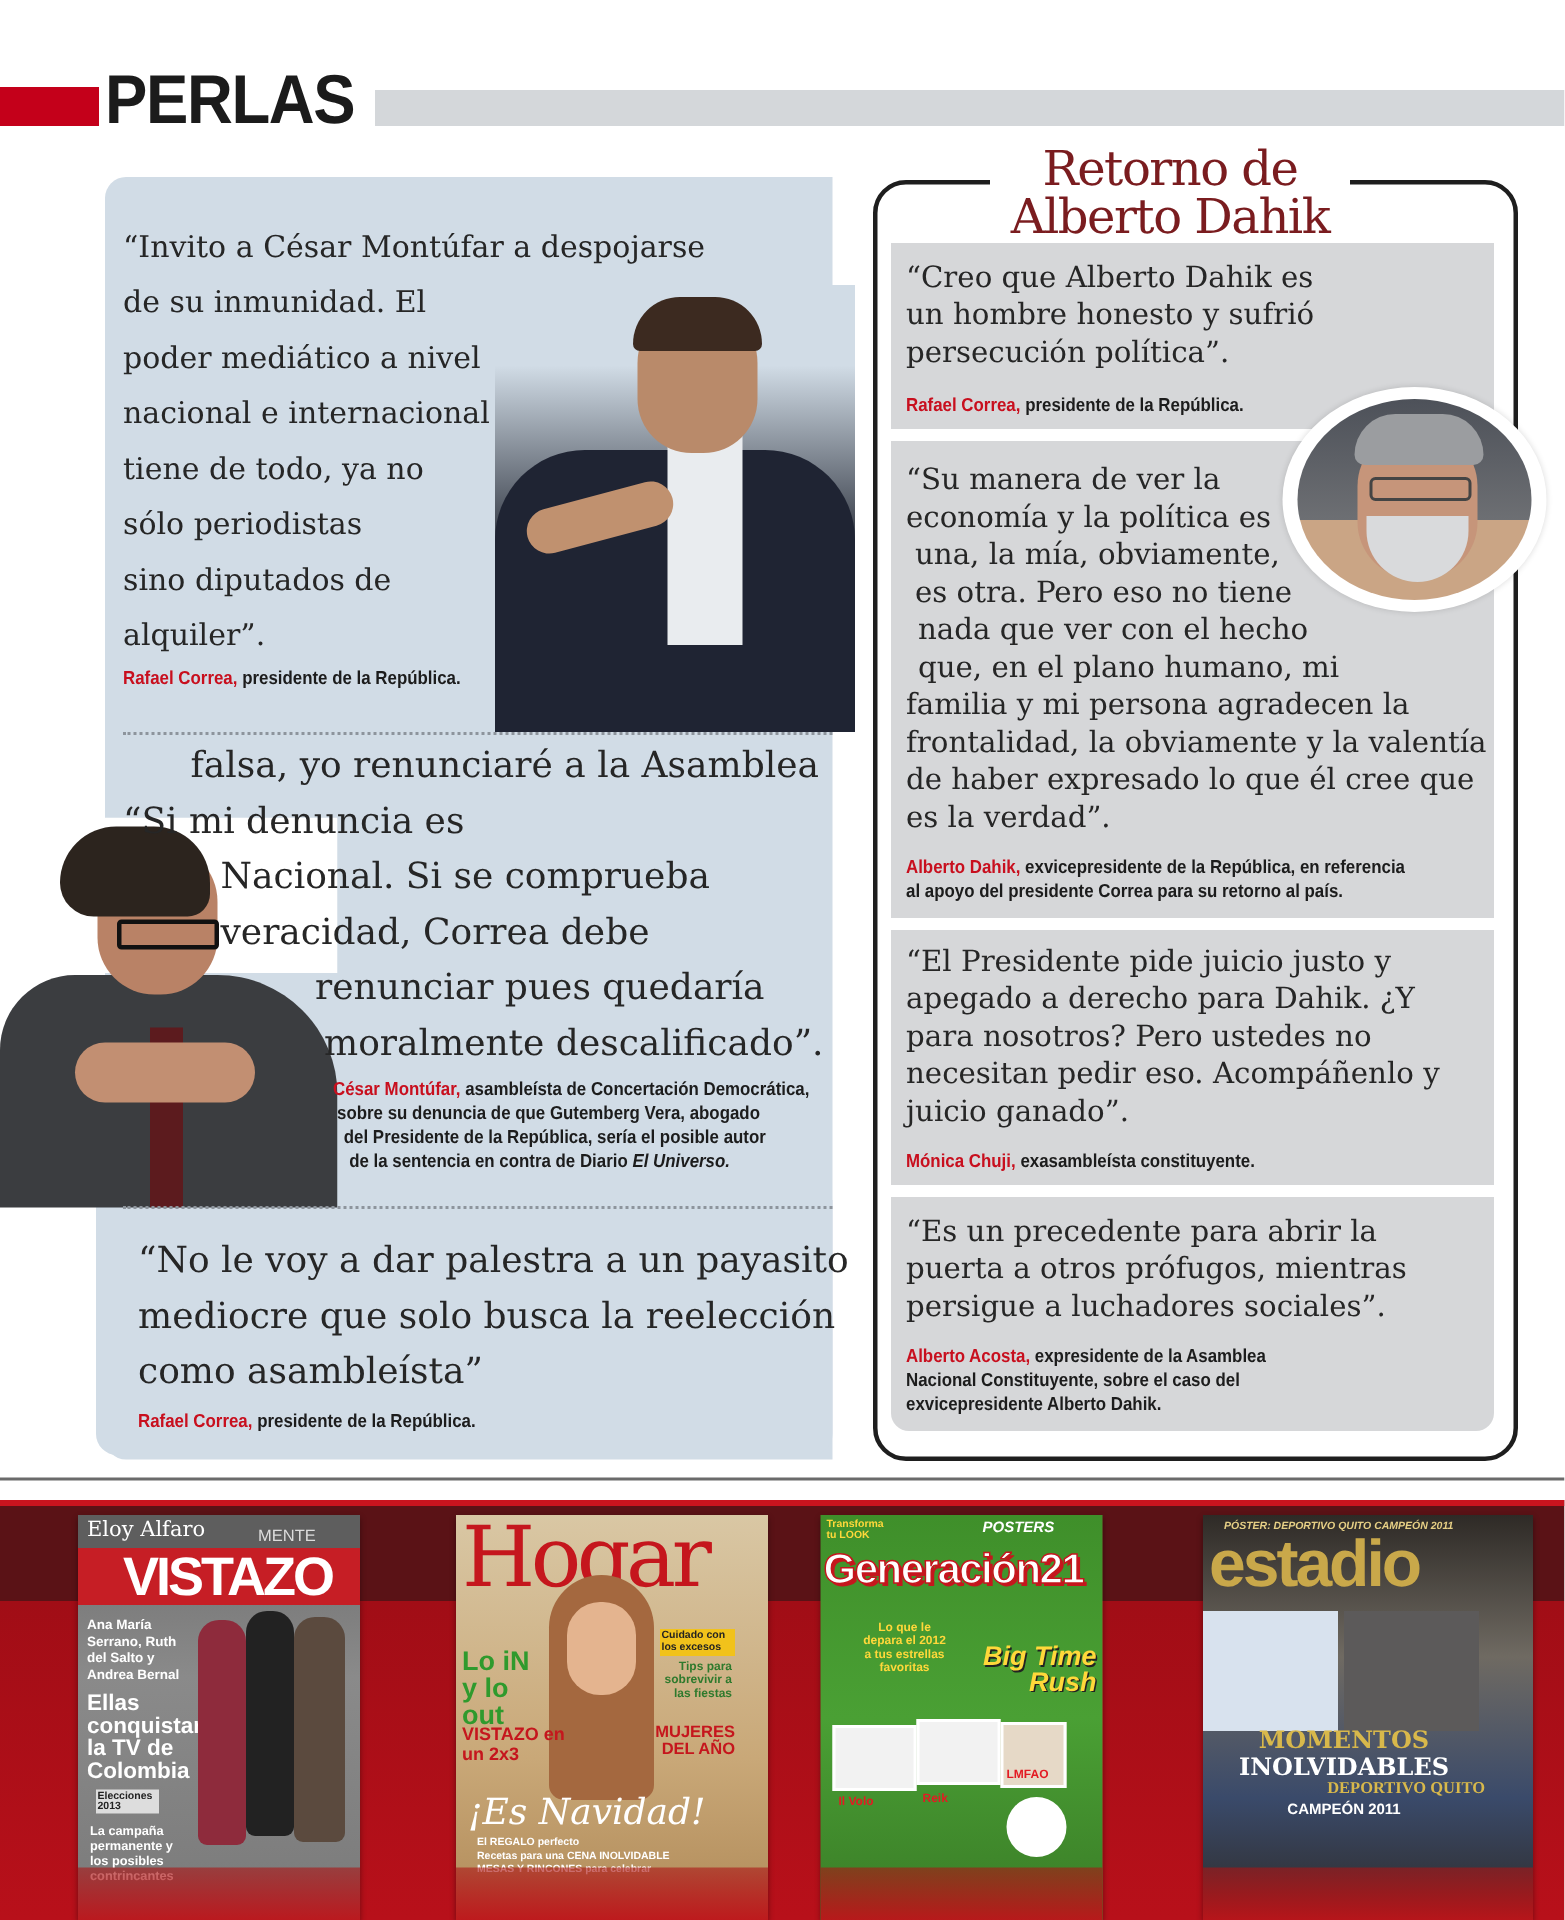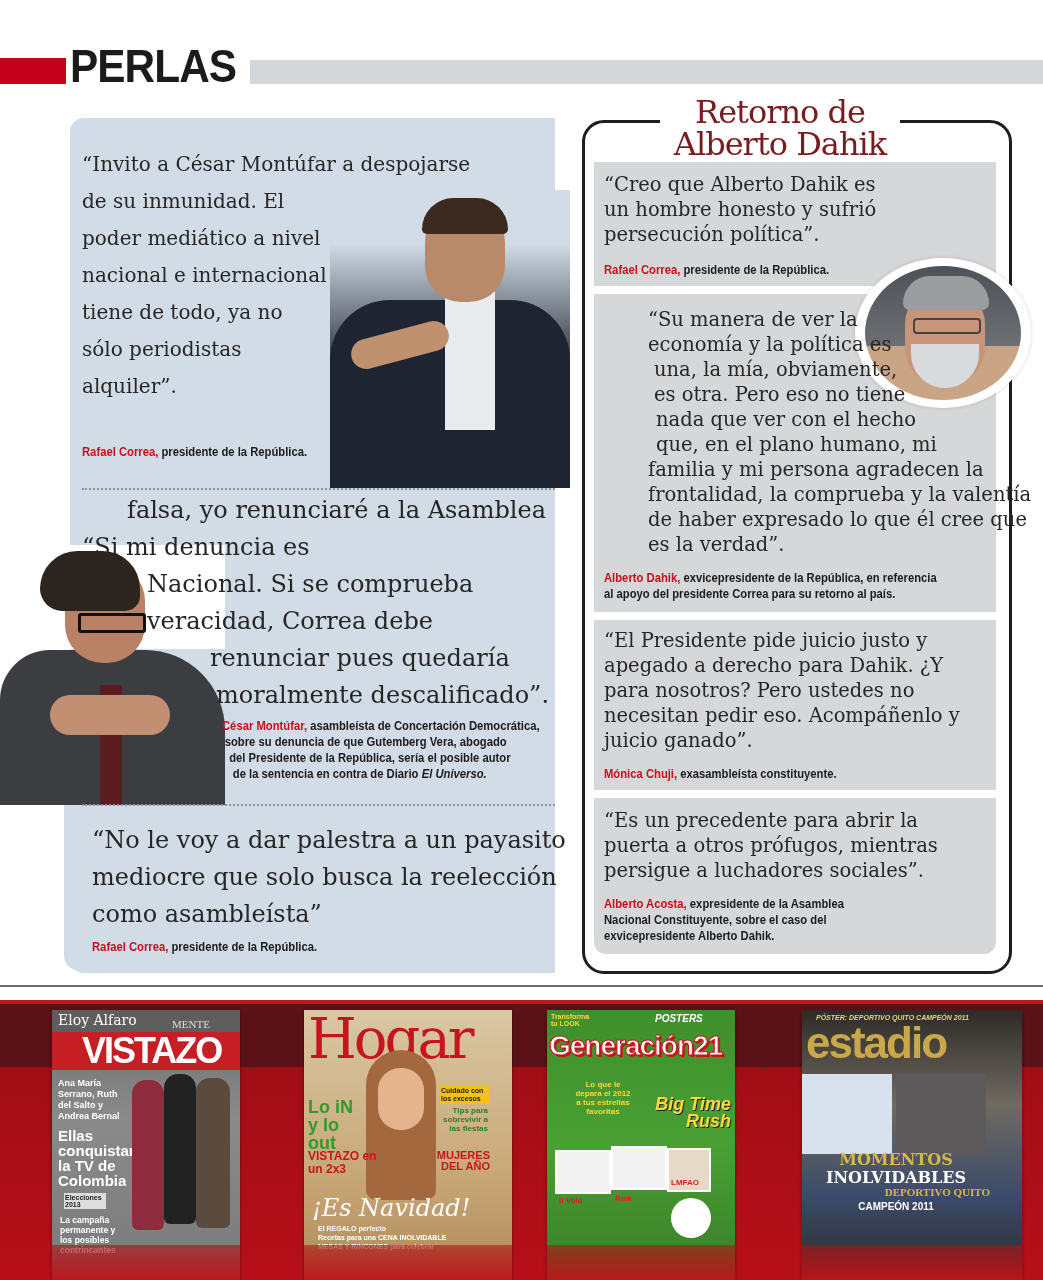--- a/index.html
+++ b/index.html
@@ -81,20 +81,21 @@
     <div class="hand"></div>
 </div>
 
 <div class="abs quote" style="left:82px; top:146px; font-size:20px; line-height:37px;">
   <div>“Invito a César Montúfar a despojarse</div>
   <div>de su inmunidad. El</div>
   <div>poder mediático a nivel</div>
   <div>nacional e internacional</div>
   <div>tiene de todo, ya no</div>
   <div>sólo periodistas</div>
+  <div>sino diputados de</div>
   <div>alquiler”.</div>
 </div>
 <div class="abs attr" style="left:82px; top:444px;">
   <span class="nm">Rafael Correa,</span>
   <span>presidente de la República.</span>
 </div>
 
 <div class="abs dotted" style="left:82px; top:488px; width:473px;"></div>
 
 <div class="abs photo-montufar">
@@ -154,29 +155,29 @@
 
 <div class="abs rbox" style="left:594px; top:294px; width:402px; height:318px;"></div>
 <div class="abs photo-dahik">
   <div class="inner">
       <div class="face"></div>
       <div class="hair"></div>
       <div class="beard"></div>
       <div class="glasses"></div>
     </div>
 </div>
-<div class="abs quote rq" style="left:604px; top:307px;margin-left:44px;">
+<div class="abs quote rq" style="left:604px; top:307px;">
   <div>“Su manera de ver la</div>
   <div>economía y la política es</div>
   <div style="padding-left:6px">una, la mía, obviamente,</div>
   <div style="padding-left:6px">es otra. Pero eso no tiene</div>
   <div style="padding-left:8px">nada que ver con el hecho</div>
   <div style="padding-left:8px">que, en el plano humano, mi</div>
   <div>familia y mi persona agradecen la</div>
-  <div>frontalidad, la comprueba y la valentía</div>
+  <div>frontalidad, la obviamente y la valentía</div>
   <div>de haber expresado lo que él cree que</div>
   <div>es la verdad”.</div>
 </div>
 <div class="abs attr" style="left:604px; top:570px;">
   <div><span class="nm">Alberto Dahik,</span> <span>exvicepresidente de la República, en referencia</span></div>
   <div>al apoyo del presidente Correa para su retorno al país.</div>
 </div>
 
 <div class="abs rbox" style="left:594px; top:620px; width:402px; height:170px;"></div>
 <div class="abs quote rq" style="left:604px; top:628px;">
@@ -204,21 +205,21 @@
 </div>
 
 <div class="abs divider"></div>
 
 <div class="abs banner"></div>
 <div class="abs banner-line"></div>
 
 <div class="abs cover cov-vistazo">
   <div class="ctext" style="left:0;top:0;width:188px;height:22px;background:#5e5e5e;"></div>
   <div class="ctext" style="left:6px;top:2px;font-family:'DejaVu Serif',serif;font-weight:normal;font-size:14px;color:#fff;">Eloy Alfaro</div>
-  <div class="ctext" style="left:120px;top:8px;font-weight:normal;font-size:11px;color:#ddd;font-family:Liberation Serif, serif;">MENTE</div>
+  <div class="ctext" style="left:120px;top:8px;font-weight:normal;font-size:11px;color:#ddd;">MENTE</div>
   <div class="ctext" style="left:0;top:22px;width:188px;height:38px;background:#c61e25;"></div>
   <div class="ctext" style="left:30px;top:20px;font-size:36px;color:#fff;letter-spacing:-2px;">VISTAZO</div>
   <div class="ctext" style="left:6px;top:68px;width:70px;font-size:9px;line-height:11px;color:#fff;">Ana María Serrano, Ruth del Salto y Andrea Bernal</div>
   <div class="ctext" style="left:6px;top:118px;width:80px;font-size:15px;line-height:15px;color:#fff;">Ellas conquistan la TV de Colombia</div>
   <div class="ctext" style="left:12px;top:183px;width:40px;font-size:7px;color:#222;background:#ddd;padding:1px;">Elecciones 2013</div>
   <div class="ctext" style="left:8px;top:205px;width:58px;font-size:8.5px;line-height:10px;color:#fff;">La campaña permanente y los posibles contrincantes</div>
   <div class="ctext" style="left:80px;top:70px;width:32px;height:150px;background:#8e2b3c;border-radius:14px 14px 6px 6px;"></div>
   <div class="ctext" style="left:112px;top:64px;width:32px;height:150px;background:#222;border-radius:14px 14px 6px 6px;"></div>
   <div class="ctext" style="left:144px;top:68px;width:34px;height:150px;background:#5b4a3e;border-radius:14px 14px 6px 6px;"></div>
   <div class="refl"></div>

